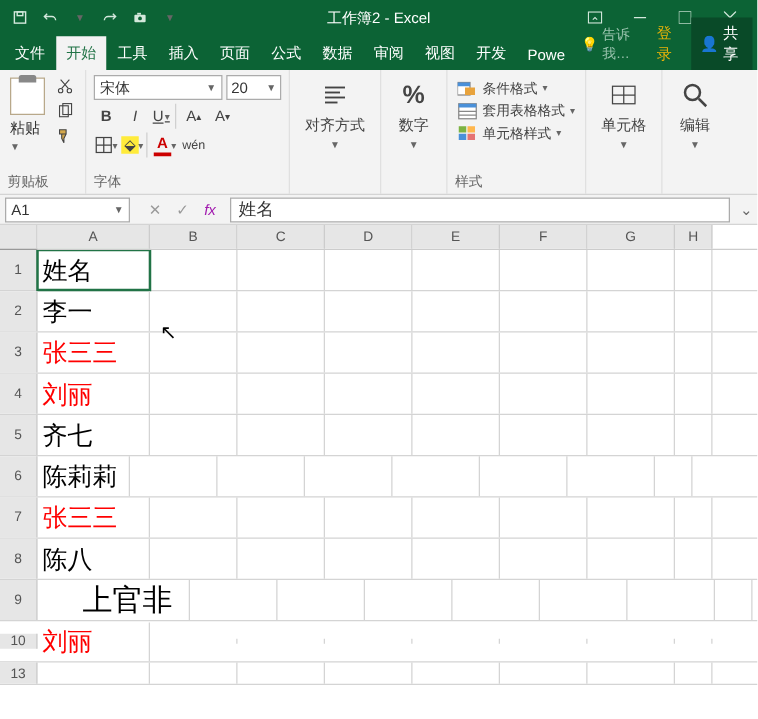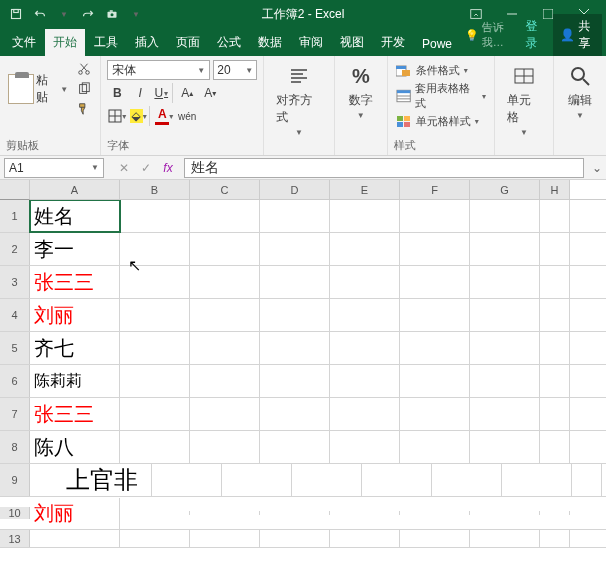--- a/index.html
+++ b/index.html
@@ -7,27 +7,27 @@
 .titlebar{height:28px;background:#0c6335;display:flex;align-items:center;color:#fff;padding:0 4px}
 .tb-btn{width:24px;height:24px;display:flex;align-items:center;justify-content:center;color:#d4e8dc;font-size:11px}
 .tb-btn svg{width:12px;height:12px}
 .tb-title{flex:1;text-align:center;font-size:12px;color:#fff}
 .win-btn{width:36px;height:28px;display:flex;align-items:center;justify-content:center;color:#d4e8dc}
 .ribbon-tabs{height:28px;background:#0c6335;display:flex;align-items:flex-end;padding:0 4px;gap:1px}
 .rtab{padding:5px 8px;color:#fff;font-size:12px;cursor:pointer;white-space:nowrap}
 .rtab.active{background:#f3f3f3;color:#217346}
 .rtab-right{margin-left:auto;display:flex;align-items:center;gap:2px}
 .tell-me{color:#9bc4af;font-size:11px;padding:0 4px;display:flex;align-items:center;gap:3px}
-.login{color:#5eead4;font-size:12px;padding:0 6px}
+.login{color:#eab308;font-size:12px;padding:0 6px}
 .share{background:#094a28;color:#fff;padding:4px 8px;display:flex;align-items:center;gap:3px}
 .ribbon{height:100px;background:#f3f3f3;border-bottom:1px solid #d4d4d4;display:flex}
 .rgroup{border-right:1px solid #e0e0e0;padding:4px 6px 2px;display:flex;flex-direction:column;justify-content:space-between}
 .rgroup-label{font-size:11px;color:#666;text-align:left;padding-top:2px}
 .paste-area{display:flex;gap:4px}
-.paste-main{display:flex;flex-direction:row;align-items:center;gap:2px;padding:2px}
+.paste-main{display:flex;flex-direction:column;gap:2px;padding:2px}
 .paste-icon{width:28px;height:30px;background:#fff;border:1px solid #b8a88a;position:relative}
 .paste-icon::before{content:"";position:absolute;top:-3px;left:6px;width:14px;height:6px;background:#888;border-radius:2px 2px 0 0}
 .small-btns{display:flex;flex-direction:column;gap:2px}
 .sb{width:20px;height:18px;display:flex;align-items:center;justify-content:center}
 .font-area{display:flex;flex-direction:column;gap:3px;width:150px}
 .font-row{display:flex;gap:3px;align-items:center}
 .font-sel{flex:1;height:20px;border:1px solid #ababab;background:#fff;padding:0 4px;font-size:12px;display:flex;align-items:center;justify-content:space-between}
 .size-sel{width:44px;height:20px;border:1px solid #ababab;background:#fff;padding:0 3px;font-size:12px;display:flex;align-items:center;justify-content:space-between}
 .fbtn{width:20px;height:20px;display:flex;align-items:center;justify-content:center;font-size:12px;color:#444}
 .fbtn.sep{border-right:1px solid #d0d0d0;padding-right:3px;margin-right:1px}
@@ -385,21 +385,21 @@
         <div class="cell" style="width: 70px;"></div>
         <div class="cell" style="width: 70px;"></div>
         <div class="cell" style="width: 70px;"></div>
         <div class="cell" style="width: 70px;"></div>
         <div class="cell" style="width: 70px;"></div>
         <div class="cell" style="width: 70px;"></div>
         <div class="cell" style="width: 30px;"></div>
       </div>
       <div class="row" style="height: 33px;">
         <div class="rh">6</div>
-        <div class="cell" style="width: 90px; color: rgb(0, 0, 0); font-size: 16px;">陈莉莉</div>
+        <div class="cell" style="width: 74px; color: rgb(0, 0, 0); font-size: 20px;">陈莉莉</div>
         <div class="cell" style="width: 70px;"></div>
         <div class="cell" style="width: 70px;"></div>
         <div class="cell" style="width: 70px;"></div>
         <div class="cell" style="width: 70px;"></div>
         <div class="cell" style="width: 70px;"></div>
         <div class="cell" style="width: 70px;"></div>
         <div class="cell" style="width: 30px;"></div>
       </div>
       <div class="row" style="height: 33px;">
         <div class="rh">7</div>

